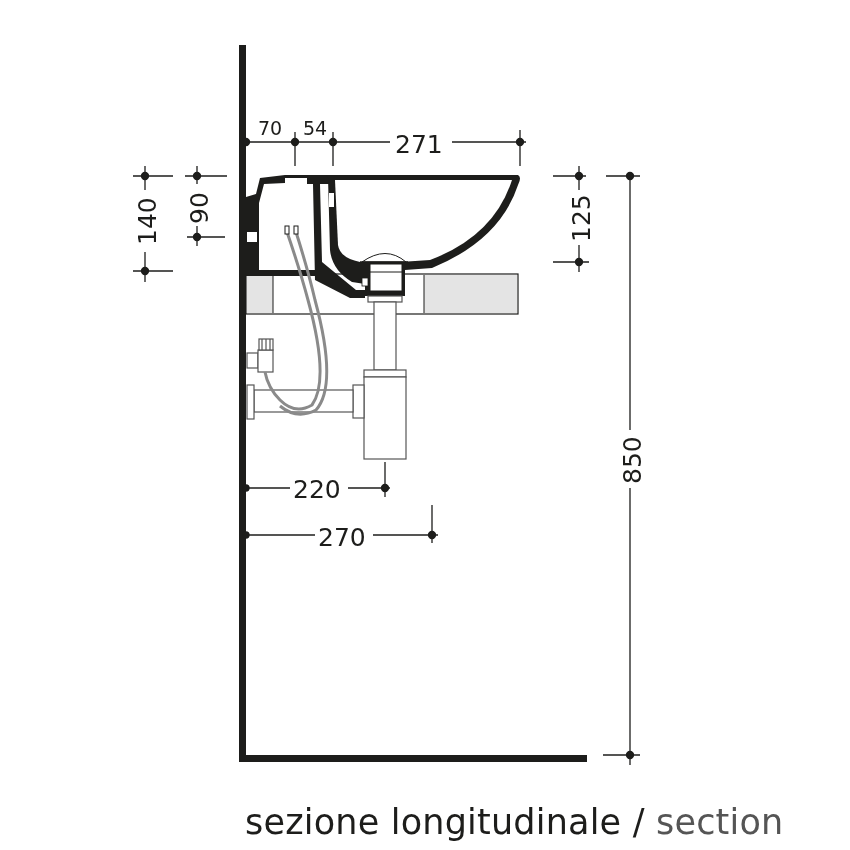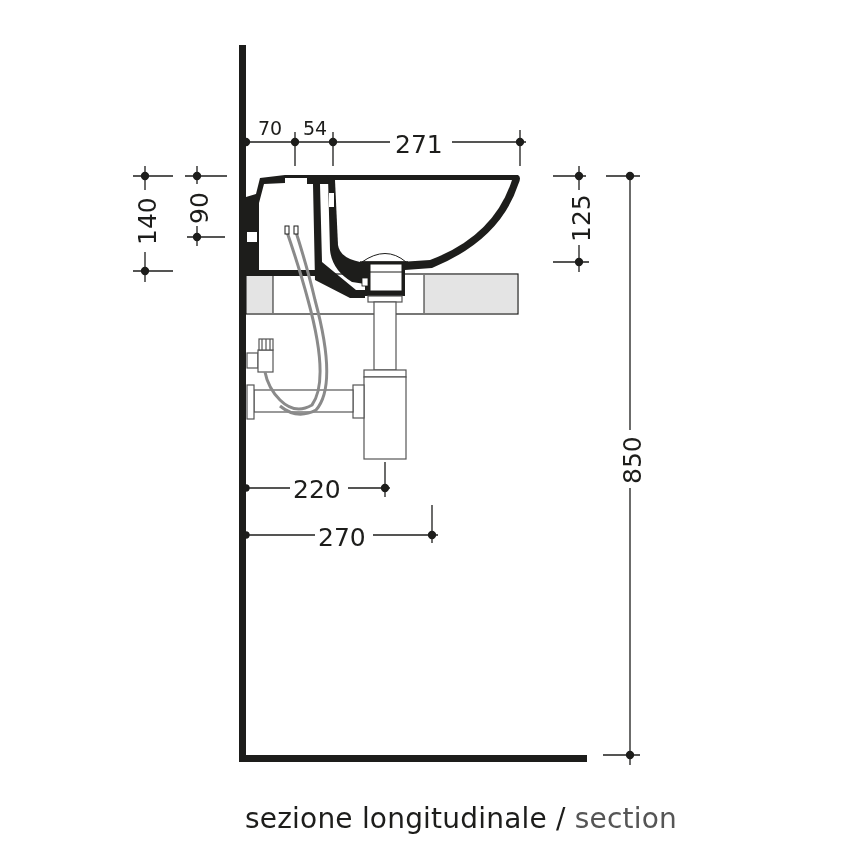--- a/index.html
+++ b/index.html
@@ -2,21 +2,21 @@
 <html><head>
 <meta charset="utf-8">
 <style>
   html, body { margin: 0; padding: 0; background: #ffffff; }
   body { width: 850px; height: 850px; position: relative; overflow: hidden; }
   svg { position: absolute; left: 0; top: 0; }
   .dim { font-family: "DejaVu Sans", sans-serif; font-size: 25px; fill: #1d1d1b; }
   .dim-sm { font-family: "DejaVu Sans", sans-serif; font-size: 19px; fill: #1d1d1b; }
   .caption {
     position: absolute; left: 245px; top: 802px;
-    font-family: "DejaVu Sans", sans-serif; font-size: 28px; color: #1d1d1b;
+    font-family: "DejaVu Sans", sans-serif; font-size: 35px; color: #1d1d1b;
     white-space: nowrap; letter-spacing: 0.2px;
   }
   .caption .bold { font-weight: normal; color: #1d1d1b; }
   .caption .sep { color: #1d1d1b; }
   .caption .light { color: #555555; font-weight: normal; }
 </style>
 </head>
 <body>
 
 <svg width="850" height="850" viewBox="0 0 850 850">

